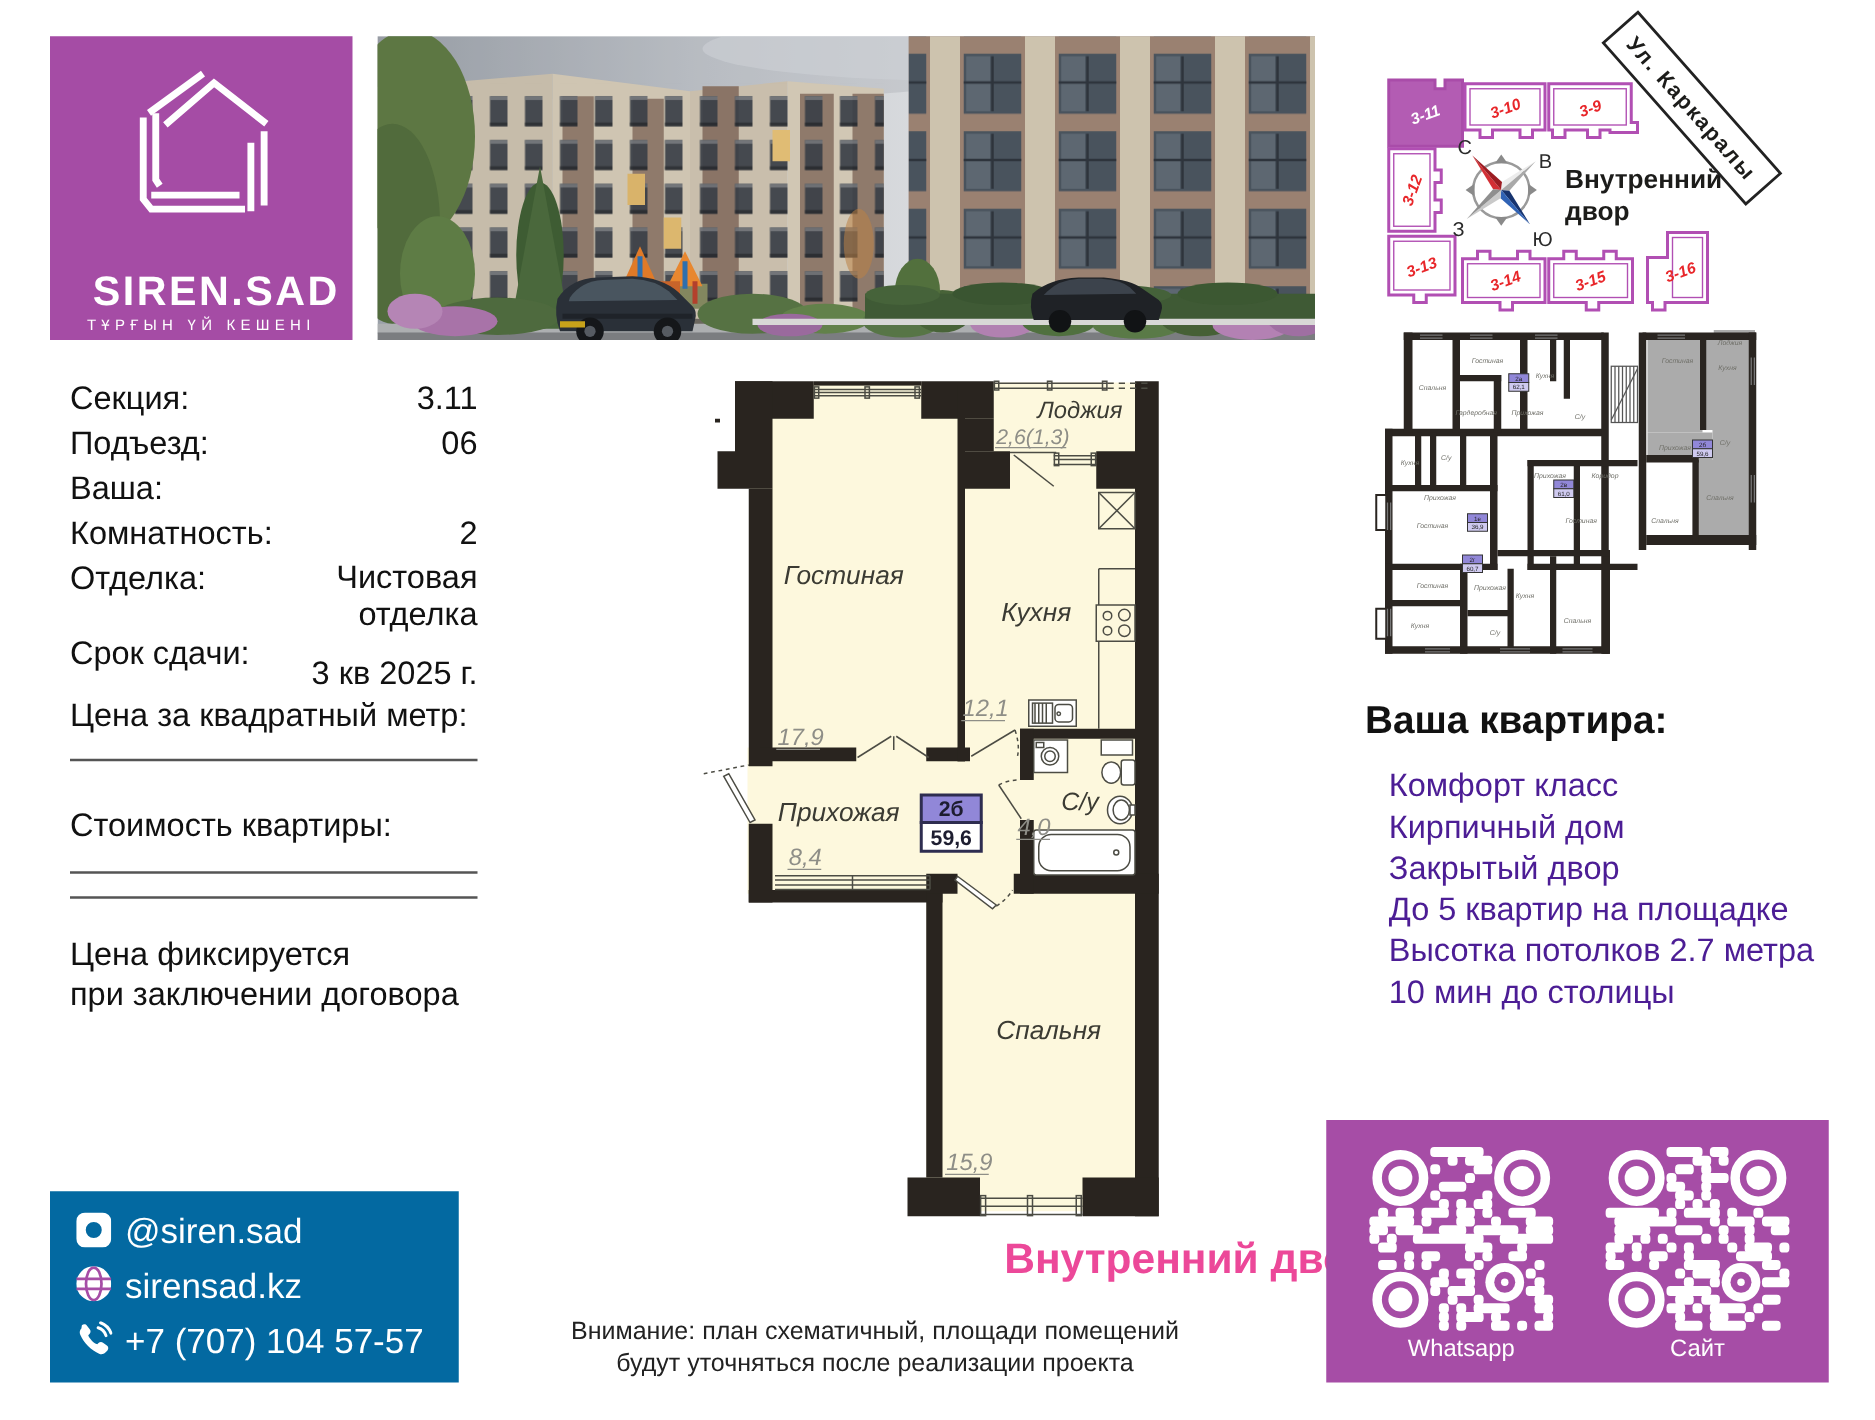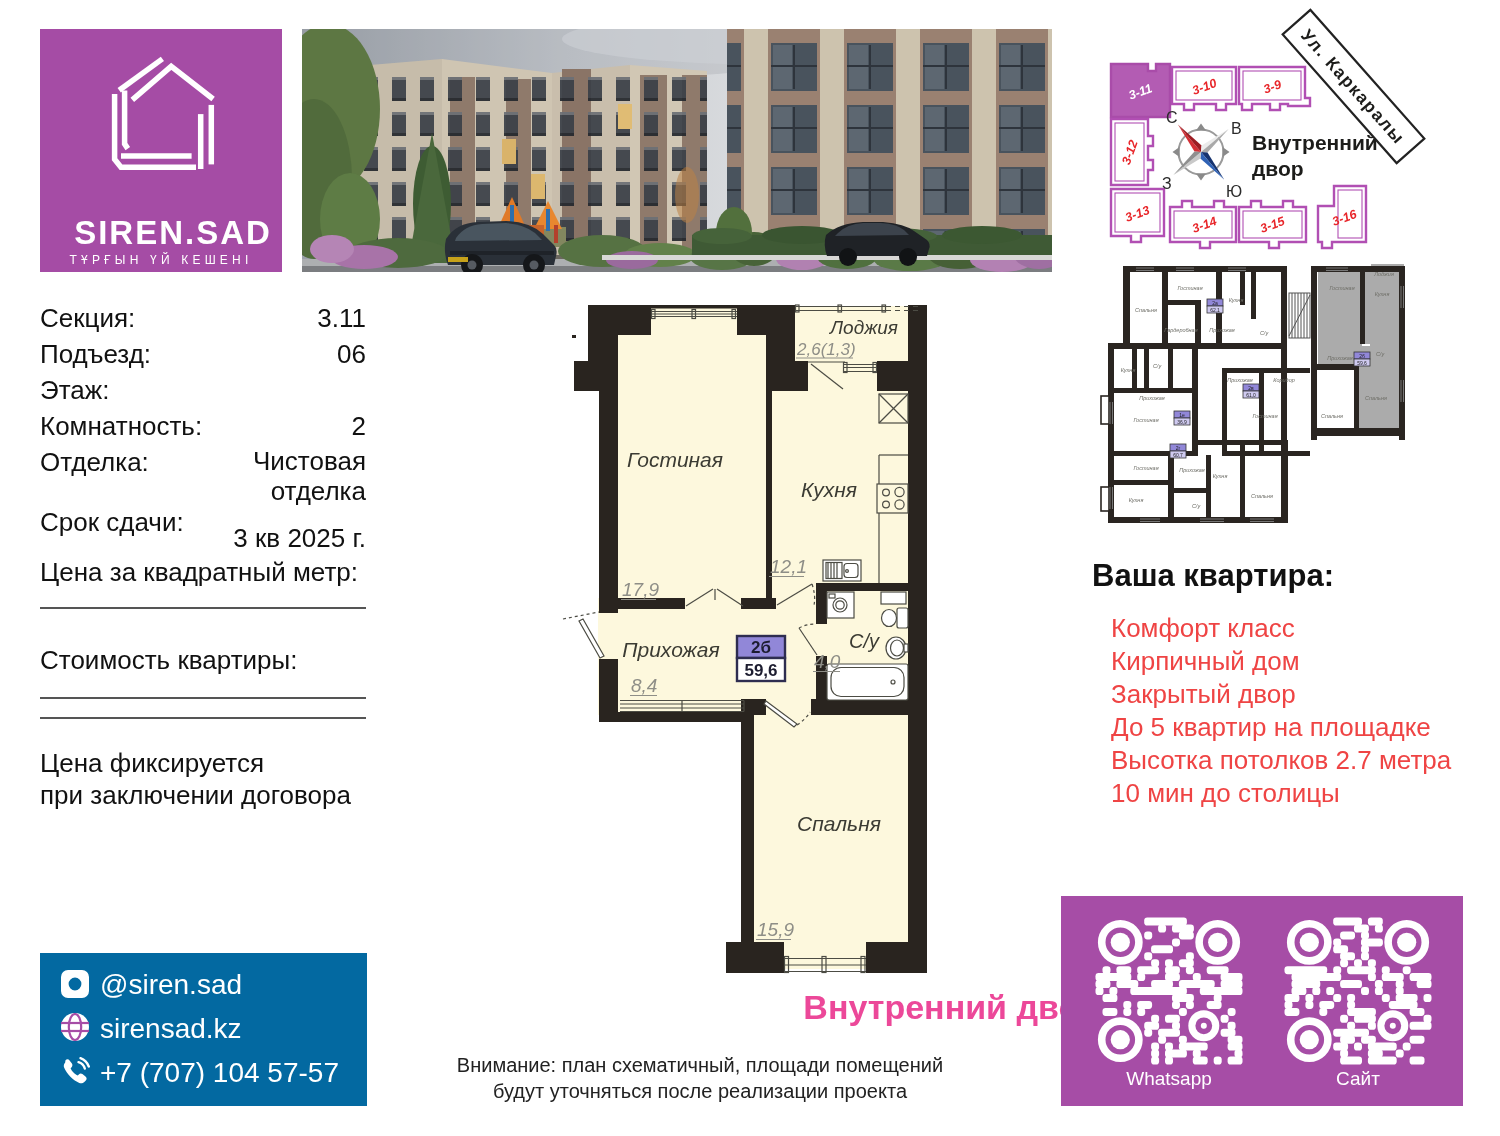--- a/index.html
+++ b/index.html
@@ -141,27 +141,27 @@
   </g>
 
   <g>
     <path d="M524 206 q13 -12 37 -13 l20 0 q22 2 31 9 l13 9 q4 4 2 9 l-2 7 h-100 q-4 -11 -1 -21 z" fill="#1f2226"></path>
     <path d="M536 204 q9 -9 25 -10 l18 0 q16 1 23 7 l5 5 -74 1 z" fill="#3c434c"></path>
     <circle cx="546" cy="228" r="9" fill="#111315"></circle>
     <circle cx="606" cy="228" r="9" fill="#111315"></circle>
   </g>
 </svg>
 
-<div class="abs" id="infotable" style="left:40px;top:300px;width:326px;font-size:26px;color:#111;line-height:36px;">
+<div class="abs" id="infotable" style="left:56px;top:300px;width:326px;font-size:26px;color:#111;line-height:36px;">
 
   <div style="position:relative;height:36px;"><span>Секция:</span><span style="position:absolute;right:0;">3.11</span></div>
 
   <div style="position:relative;height:36px;"><span>Подъезд:</span><span style="position:absolute;right:0;">06</span></div>
 
-  <div style="position:relative;height:36px;"><span>Этаж:</span></div>
+  <div style="position:relative;height:36px;"><span>Ваша:</span></div>
 
   <div style="position:relative;height:36px;"><span>Комнатность:</span><span style="position:absolute;right:0;">2</span></div>
 
 
   <div style="position:relative;height:60px;"><span>Отделка:</span><span style="position:absolute;right:0;text-align:right;line-height:30px;top:2px;">Чистовая<br>отделка</span></div>
 
   <div style="position:relative;height:36px;"><span>Срок сдачи:</span><span style="position:absolute;right:0;margin-top:16px;">3 кв 2025 г.</span></div>
 
   <div style="position:relative;height:36px;margin-top:14px;"><span>Цена за квадратный метр:</span></div>
 
@@ -682,21 +682,21 @@
           <rect x="1170" y="451" width="16" height="7" fill="#cfcaf0" stroke="#333" stroke-width="0.8"></rect>
           <text x="1178" y="449.5" font-size="5px" fill="#222" text-anchor="middle">2г</text>
           <text x="1178" y="456.5" font-size="5px" fill="#222" text-anchor="middle">60,7</text>
         </g>
   </g>
   </g>
 </svg>
 
 <div class="abs" style="left:1092px;top:558px;font-size:31px;font-weight:bold;color:#111;">Ваша квартира:</div>
 
-<div class="abs" style="left:1111px;top:612px;font-size:26px;color:#ef4444;line-height:33px;">
+<div class="abs" style="left:1111px;top:612px;font-size:26px;color:#4c1d95;line-height:33px;">
 Комфорт класс<br>
 Кирпичный дом<br>
 Закрытый двор<br>
 До 5 квартир на площадке<br>
 Высотка потолков 2.7 метра<br>
 10 мин до столицы
 </div>
 
 <div class="abs" style="left:1061px;top:896px;width:402px;height:210px;background:#a64da6;"></div>
 <svg class="abs" style="left:1061px;top:896px;" width="402" height="210" viewBox="0 0 402 210">

